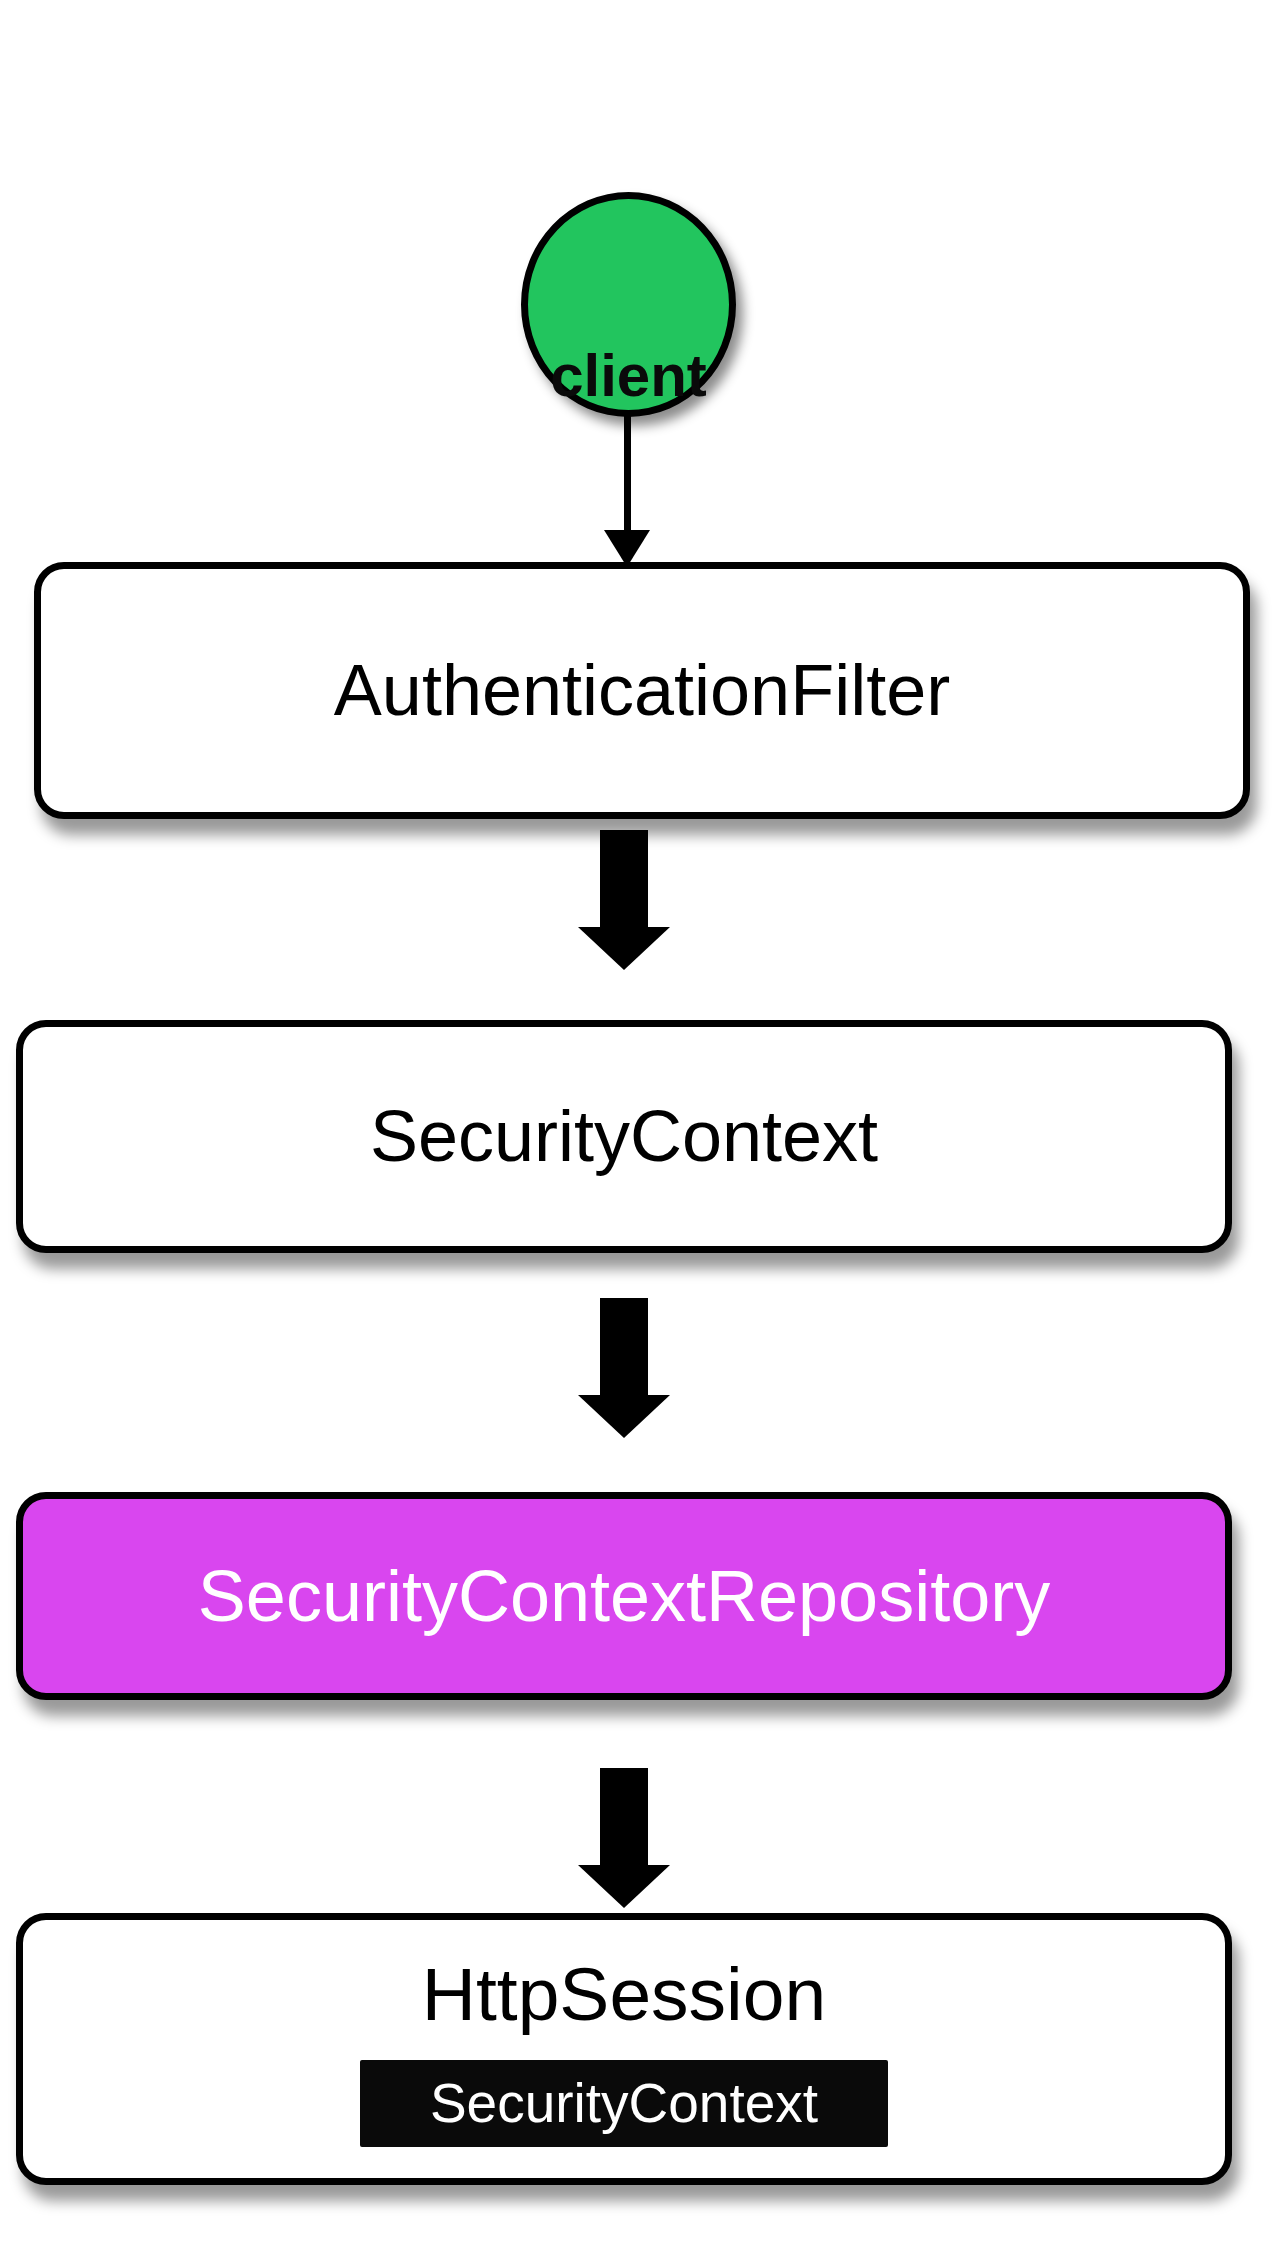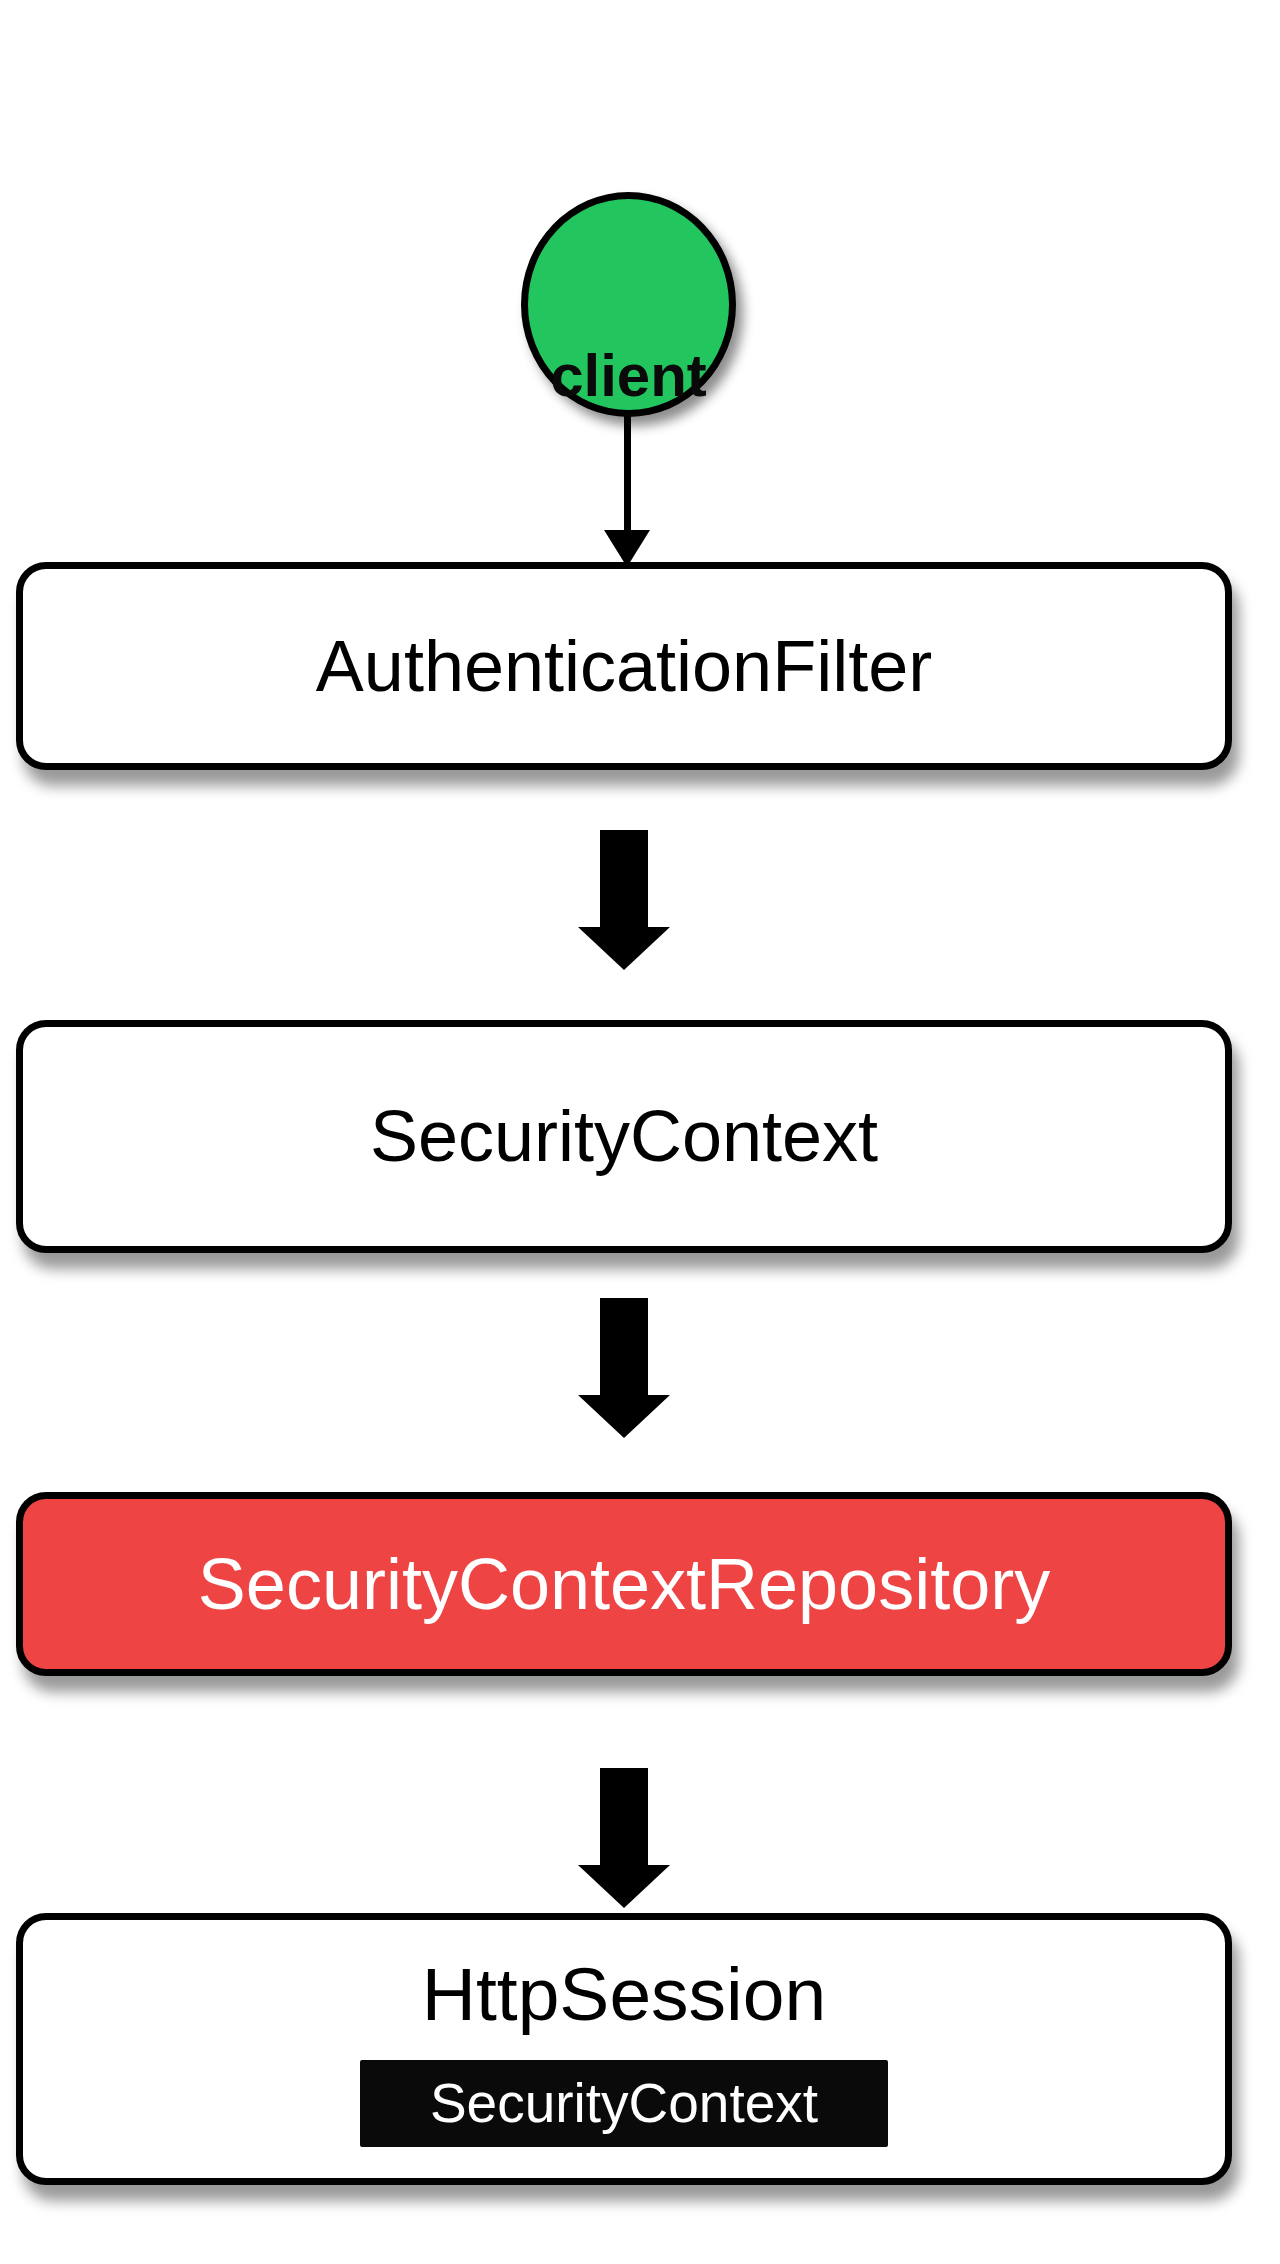--- a/index.html
+++ b/index.html
@@ -35,23 +35,23 @@
 
   
   .node {
     position:absolute; left:16px; width:1216px; box-sizing:border-box;
     background:#fff; border:7px solid #000; border-radius:30px;
     box-shadow:7px 16px 14px rgba(0,0,0,0.40);
     display:flex; flex-direction:column; align-items:center; justify-content:center;
     color:#000; text-align:center;
   }
   .node-label { font-size:72px; line-height:1.15; white-space:nowrap; }
-  #node-af  { top:562px;  height:208px; }
+  #node-af  { top:562px;  height:257px;margin-left:18px; }
   #node-sc  { top:1020px; height:233px; gap:18px; }
-  #node-scr { top:1492px; height:184px; background:#ef4444; border-color:#000; color:#fff; }
+  #node-scr { top:1492px; height:208px; background:#d946ef; border-color:#000; color:#fff; }
   #node-hs  { top:1913px; height:272px; gap:22px; }
   #node-hs .node-label { font-size:75px; }
 
   
   .badge {
     display:flex; align-items:center; justify-content:center;
     color:#fff; white-space:nowrap; border-radius:2px;
   }
   .badge-red  { width:432px; height:75px; background:#fb0000; font-size:52px; }
   .badge-dark { width:528px; height:87px; background:#0a0a0a; font-size:55px; }

